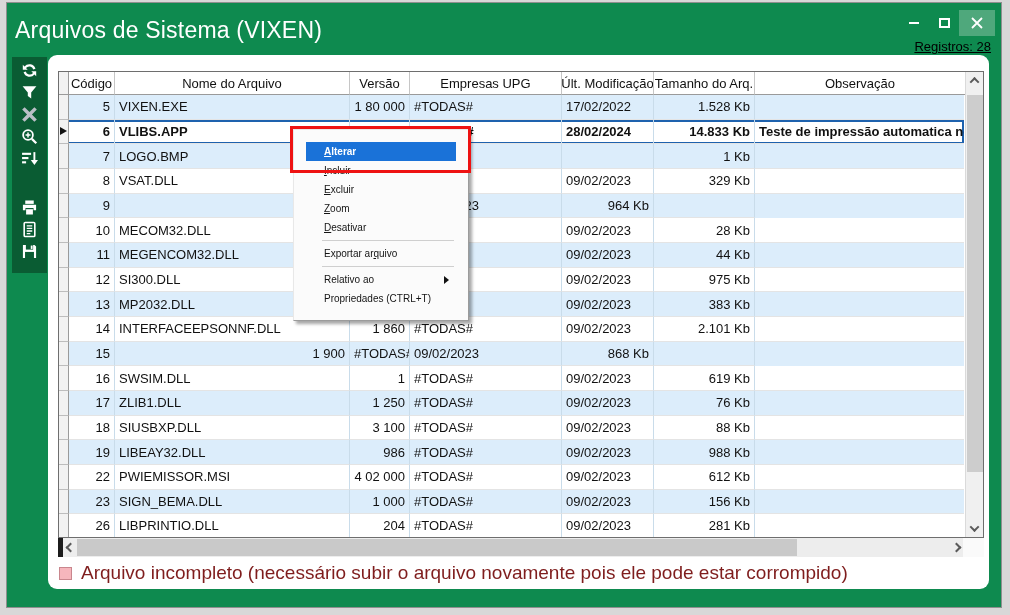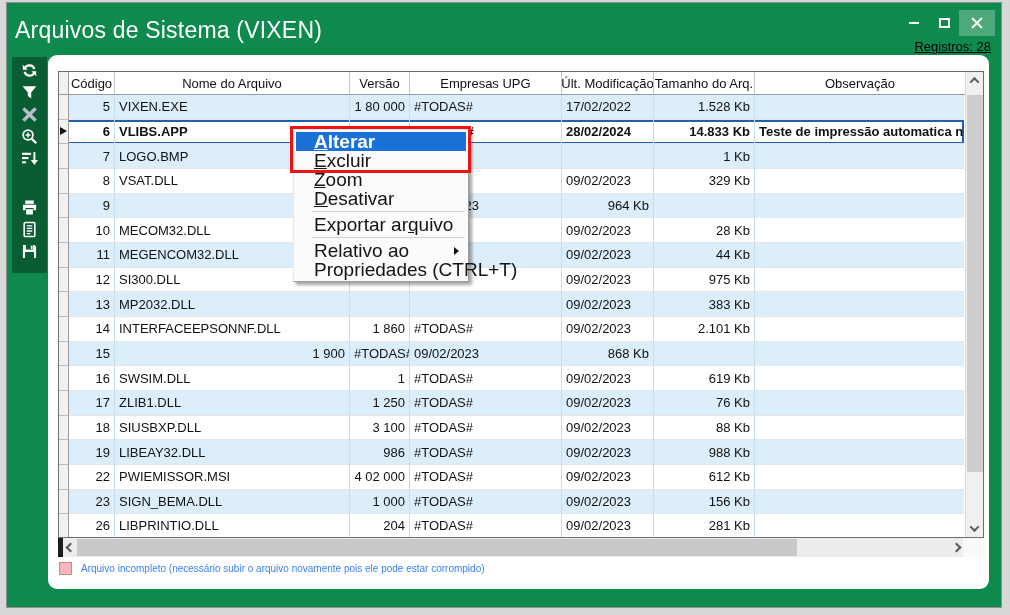--- a/index.html
+++ b/index.html
@@ -62,27 +62,27 @@
 
   
   .hsb{position:absolute;left:10px;top:483px;width:926px;height:19px;background:#ededed;}
   .hcap{position:absolute;left:0;top:0;width:5px;height:19px;background:#1c1c1c;}
   .hbtn{position:absolute;top:0;width:14px;height:19px;display:flex;align-items:center;justify-content:center;}
   .hbtn.left{left:5px;} .hbtn.right{right:21px;}
   .hthumb{position:absolute;left:19px;top:1px;width:720px;height:17px;background:#c9c9c9;}
   .hcorner{position:absolute;right:0;top:0;width:21px;height:19px;background:#fafafa;}
 
   
-  .legend{position:absolute;left:11px;top:507px;display:flex;align-items:center;font-size:10px;color:#3b82f6;}
+  .legend{position:absolute;left:11px;top:507px;display:flex;align-items:center;font-size:19px;color:#7f1d1d;}
   .swatch{width:13px;height:13px;background:var(--legend-pink);border:1px solid var(--legend-pink-border);margin-right:9px;}
 
   
   .menu{position:absolute;left:293px;top:129px;width:176px;background:#fbfbfb;border:1px solid #9b9b9b;
         border-top-color:#e8e8e8;border-left-color:#e8e8e8;box-shadow:3px 3px 3px rgba(0,0,0,.35);
-        padding:2px;z-index:50;font-size:19px;color:#141414;}
+        padding:12px;z-index:50;font-size:10px;color:#141414;}
   .mi{position:relative;height:19px;line-height:19px;padding-left:18px;white-space:nowrap;}
   .mi.hl{background:var(--menu-highlight);color:#fff;font-weight:bold;}
   .msep{height:1px;background:#cfcfcf;margin:3px 2px 3px 16px;}
   .subarrow{position:absolute;right:7px;top:6px;width:0;height:0;border-left:5px solid #111;
             border-top:4px solid transparent;border-bottom:4px solid transparent;}
 
   .redbox{position:absolute;left:290px;top:126px;width:181px;height:47px;border:3px solid var(--annotation-red);z-index:60;}
 </style>
 </head>
 <body>
@@ -385,20 +385,21 @@
 
       <div class="legend">
         <div class="swatch"></div>
         <div>Arquivo incompleto (necessário subir o arquivo novamente pois ele pode estar corrompido)</div>
       </div>
     </div>
   </div>
 
   <div class="menu" id="ctxmenu">
       <div class="mi hl"><u>A</u>lterar</div>
+      <div class="mi"><u>I</u>ncluir</div>
       <div class="mi"><u>E</u>xcluir</div>
       <div class="mi"><u>Z</u>oom</div>
       <div class="mi"><u>D</u>esativar</div>
       <div class="msep"></div>
       <div class="mi">Exportar ar<u>q</u>uivo</div>
       <div class="msep"></div>
       <div class="mi">Relativo ao<span class="subarrow"></span></div>
       <div class="mi">Propriedades (CTRL+T)</div>
     </div>
   <div class="redbox"></div>

